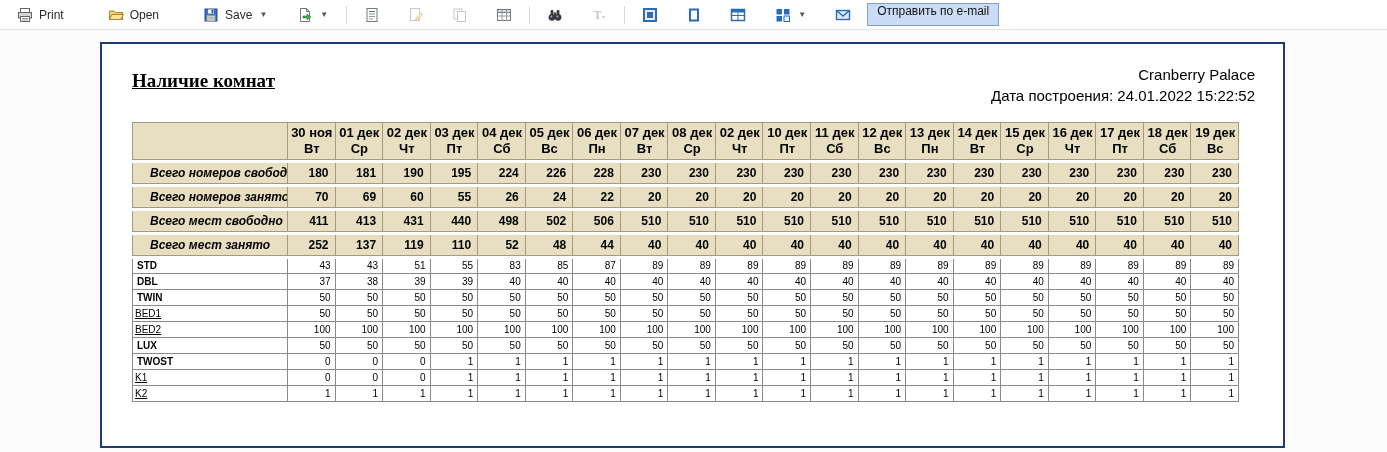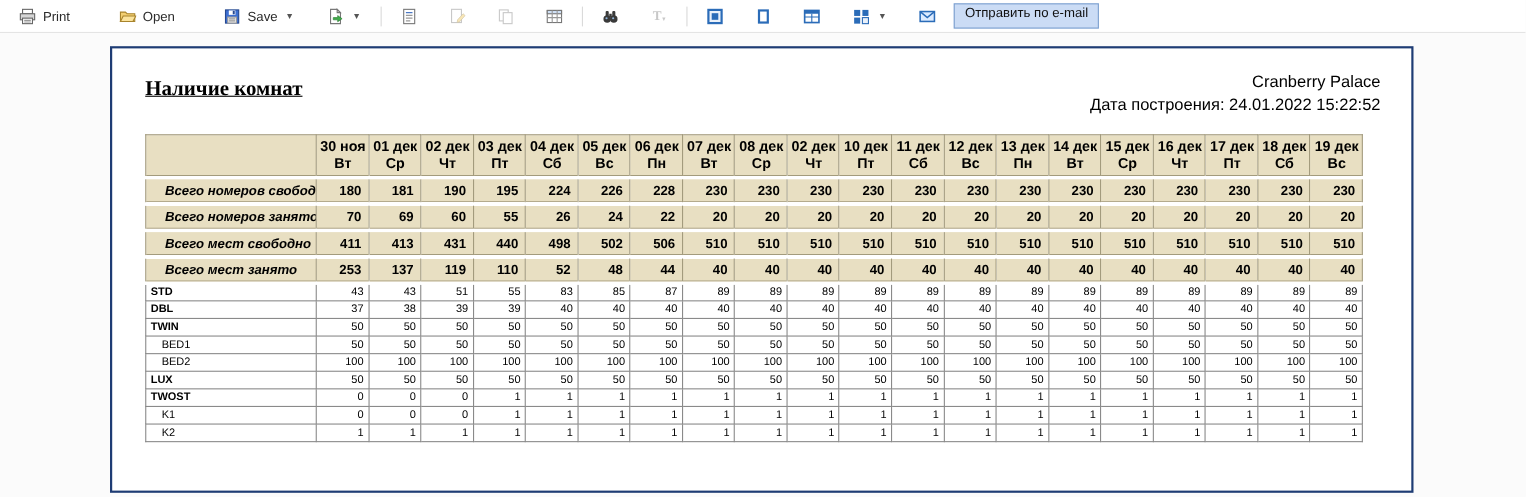--- a/index.html
+++ b/index.html
@@ -71,21 +71,21 @@
   tr.summary th, tr.summary td { font-weight: bold; font-size: 12px; height: 24px; }
   tr.summary th.label { text-align: left; padding-left: 17px; font-style: italic; }
   tr.summary td.num { text-align: right; padding-right: 6px; }
 
   tr.detail th, tr.detail td {
     border: 1px solid #8a8a8a; background: #fff;
     font-size: 10px; height: 16px;
   }
   tr.detail th { text-align: left; padding-left: 4px; font-weight: normal; }
   tr.detail th.bold { font-weight: bold; }
-  tr.detail th.indent { padding-left: 14px; }
+  tr.detail th.indent { padding-left: 2px; text-decoration: underline; }
   tr.detail td { text-align: right; padding-right: 4px; }
 </style>
 </head>
 <body>
 
 <div class="toolbar">
 
   <button class="tb-btn">
     <span class="ic">
       <svg width="16" height="16" viewBox="0 0 16 16">
@@ -468,21 +468,21 @@
             <td class="band num">510</td>
             <td class="band num">510</td>
             <td class="band num">510</td>
             <td class="band num">510</td>
             <td class="band num">510</td>
             <td class="band num">510</td>
             <td class="band num">510</td>
           </tr>
           <tr class="summary">
             <th class="band label">Всего мест занято</th>
-            <td class="band num">253</td>
+            <td class="band num">252</td>
             <td class="band num">137</td>
             <td class="band num">119</td>
             <td class="band num">110</td>
             <td class="band num">52</td>
             <td class="band num">48</td>
             <td class="band num">44</td>
             <td class="band num">40</td>
             <td class="band num">40</td>
             <td class="band num">40</td>
             <td class="band num">40</td>

